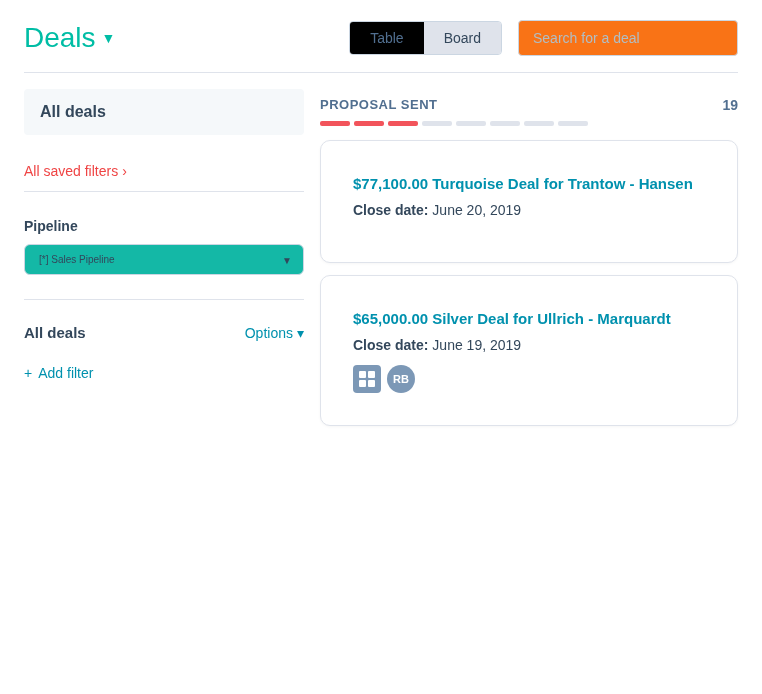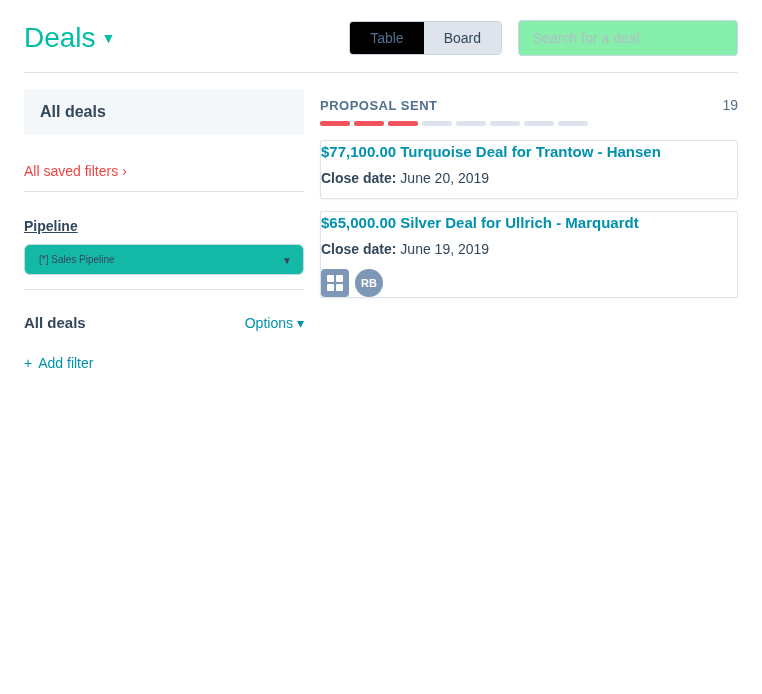--- a/index.html
+++ b/index.html
@@ -68,21 +68,21 @@
 
     .search-input {
       width: 100%;
       padding: 9px 14px;
       border: 1px solid #cbd6e2;
       border-radius: 4px;
       font-size: 14px;
       color: #33475b;
       font-family: inherit;
       outline: none;
-      background: #86efac;
+      background: #f97316;
     }
 
     .search-input::placeholder {
       color: #b0bec5;
     }
 
     .divider {
       height: 1px;
       background: #dfe3eb;
       margin: 0 24px;
@@ -160,22 +160,21 @@
       right: 12px;
       top: 50%;
       transform: translateY(-50%);
       font-size: 10px;
       color: #33475b;
       pointer-events: none;
     }
 
     .sidebar-section-border {
       border-bottom: 1px solid #dfe3eb;
-      padding-bottom: 14px;
-      text-decoration: underline;
+      padding-bottom: 24px;
     }
 
     .sidebar-all-deals-row {
       display: flex;
       align-items: center;
       justify-content: space-between;
       padding: 12px 0 4px 0;
     }
 
     .sidebar-all-deals-label {
@@ -210,38 +209,38 @@
     }
 
     
     .board-column {
       flex: 1;
       min-width: 0;
     }
 
     .column-header {
       display: flex;
-      align-items: center;
+      align-items: flex-start;
       justify-content: space-between;
       padding: 8px 0 8px 0;
       gap: 36px;
     }
 
     .column-title {
       font-size: 13px;
       font-weight: 700;
       color: #516f90;
       letter-spacing: 0.5px;
       text-transform: uppercase;
     }
 
     .column-count {
       font-size: 14px;
       color: #516f90;
-      font-weight: 400;
+      font-weight: 700;
     }
 
     .progress-bar-row {
       display: flex;
       gap: 4px;
       margin-bottom: 14px;
       align-items: center;
     }
 
     .progress-bar-seg {
@@ -256,22 +255,22 @@
 
     .pb-empty {
       background: #dfe3eb;
       flex: 0 0 30px;
     }
 
     
     .deal-card {
       background: #fff;
       border: 1px solid #dfe3eb;
-      border-radius: 2px;
-      padding: 0;
+      border-radius: 10px;
+      padding: 32px;
       margin-bottom: 12px;
       box-shadow: 0 1px 3px rgba(0,0,0,0.04);
     }
 
     .deal-title {
       color: #0091ae;
       font-size: 15px;
       font-weight: 600;
       cursor: pointer;
       line-height: 1.4;

